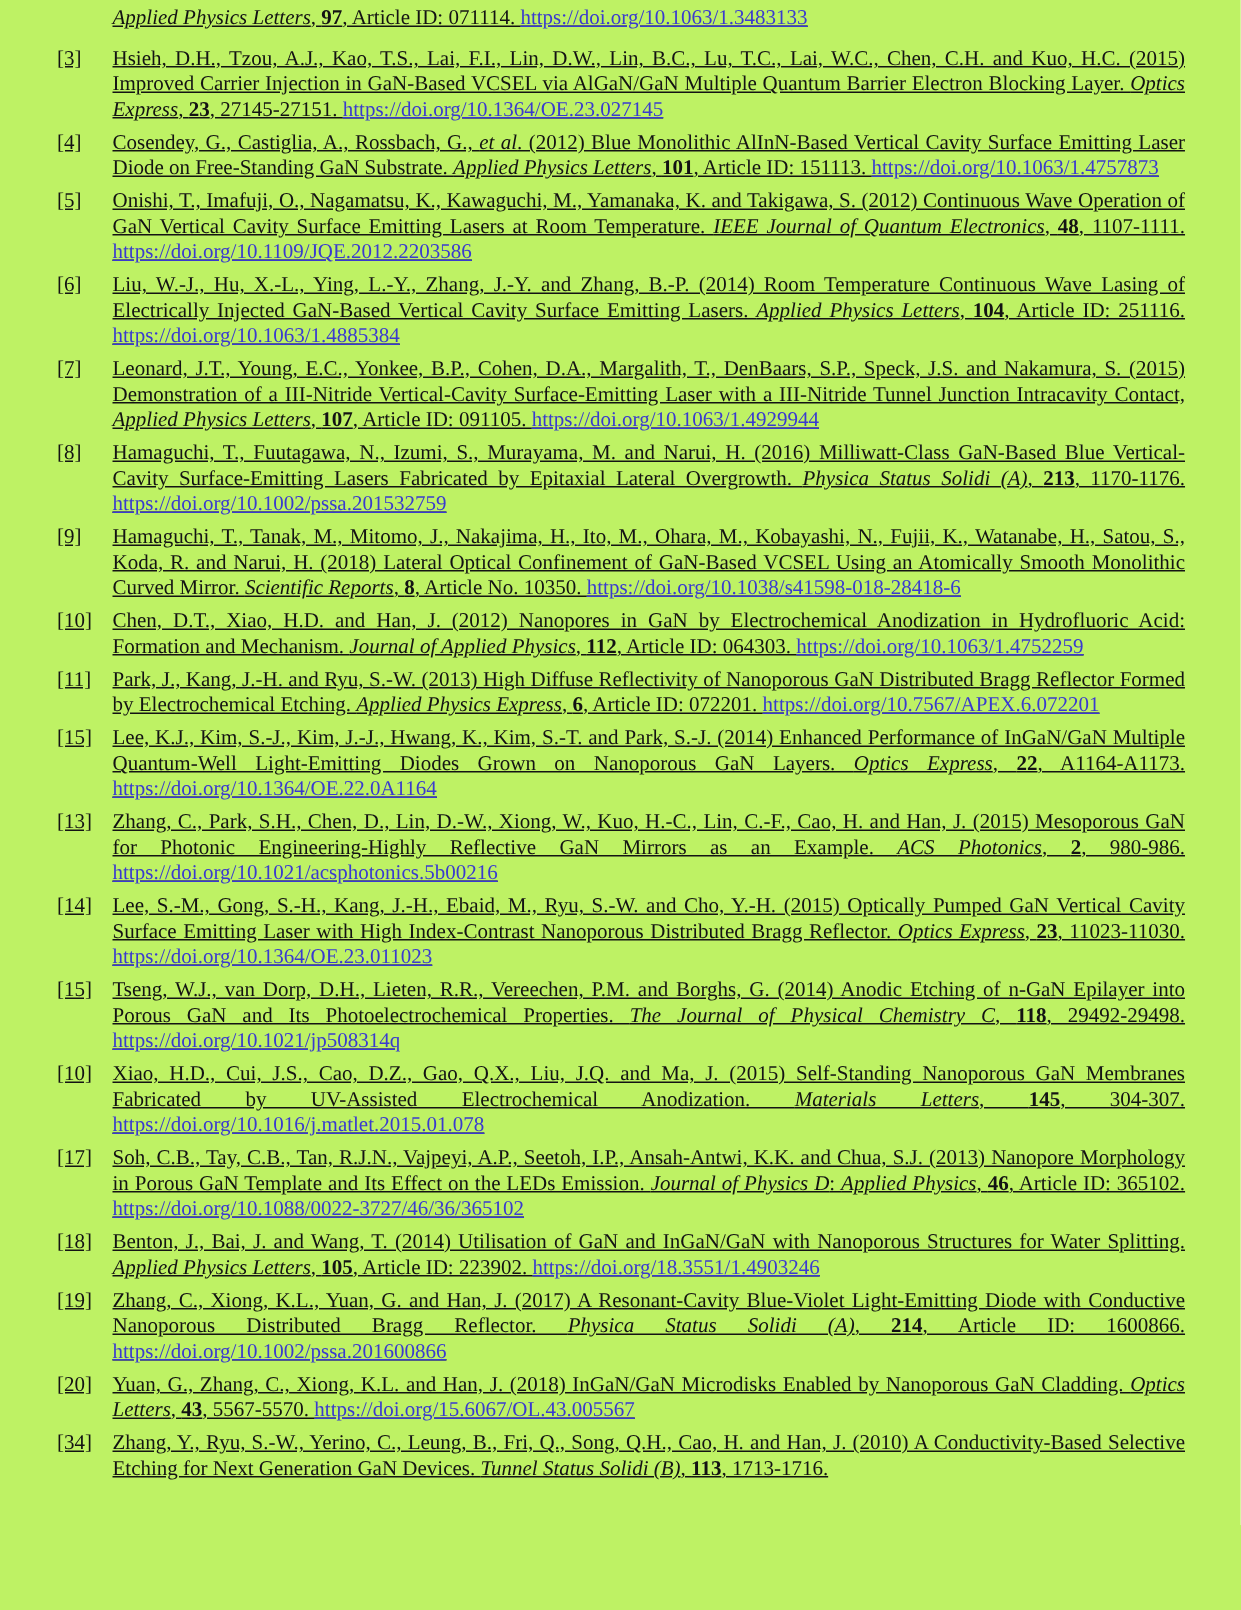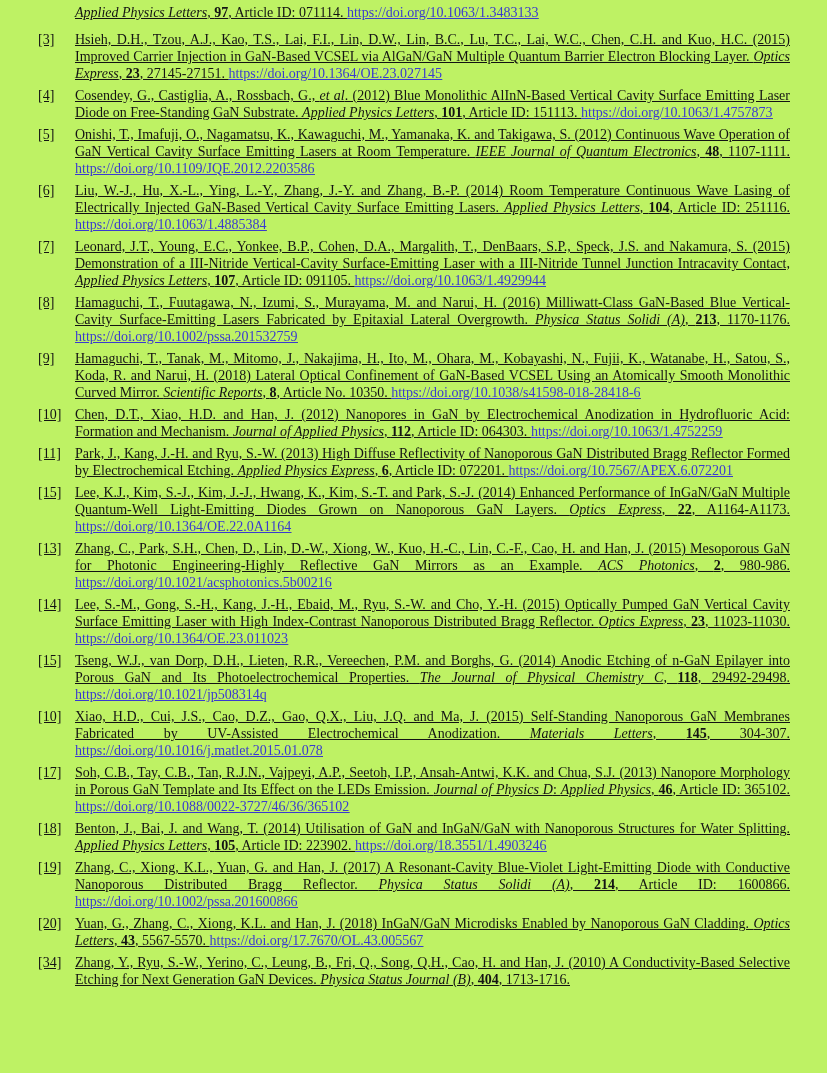--- a/index.html
+++ b/index.html
@@ -116,20 +116,20 @@
       <div class="ref-row">
         <span class="ref-num">[18]</span>
         <p class="ref-text"><span class="seg-n">Benton, J., Bai, J. and Wang, T. (2014) Utilisation of GaN and InGaN/GaN with Nanoporous Structures for Water Splitting. </span><span class="seg-i">Applied Physics Letters</span><span class="seg-n">, </span><span class="seg-b">105</span><span class="seg-n">, Article ID: 223902. </span><a class="doi" href="#">https://doi.org/18.3551/1.4903246</a></p>
       </div>
       <div class="ref-row">
         <span class="ref-num">[19]</span>
         <p class="ref-text"><span class="seg-n">Zhang, C., Xiong, K.L., Yuan, G. and Han, J. (2017) A Resonant-Cavity Blue-Violet Light-Emitting Diode with Conductive Nanoporous Distributed Bragg Reflector. </span><span class="seg-i">Physica Status Solidi (A)</span><span class="seg-n">, </span><span class="seg-b">214</span><span class="seg-n">, Article ID: 1600866. </span><a class="doi" href="#">https://doi.org/10.1002/pssa.201600866</a></p>
       </div>
       <div class="ref-row">
         <span class="ref-num">[20]</span>
-        <p class="ref-text"><span class="seg-n">Yuan, G., Zhang, C., Xiong, K.L. and Han, J. (2018) InGaN/GaN Microdisks Enabled by Nanoporous GaN Cladding. </span><span class="seg-i">Optics Letters</span><span class="seg-n">, </span><span class="seg-b">43</span><span class="seg-n">, 5567-5570. </span><a class="doi" href="#">https://doi.org/17.7670/OL.43.005567</a></p>
+        <p class="ref-text"><span class="seg-n">Yuan, G., Zhang, C., Xiong, K.L. and Han, J. (2018) InGaN/GaN Microdisks Enabled by Nanoporous GaN Cladding. </span><span class="seg-i">Optics Letters</span><span class="seg-n">, </span><span class="seg-b">43</span><span class="seg-n">, 5567-5570. </span><a class="doi" href="#">https://doi.org/15.6067/OL.43.005567</a></p>
       </div>
       <div class="ref-row">
         <span class="ref-num">[34]</span>
-        <p class="ref-text"><span class="seg-n">Zhang, Y., Ryu, S.-W., Yerino, C., Leung, B., Fri, Q., Song, Q.H., Cao, H. and Han, J. (2010) A Conductivity-Based Selective Etching for Next Generation GaN Devices. </span><span class="seg-i">Physica Status Journal (B)</span><span class="seg-n">, </span><span class="seg-b">404</span><span class="seg-n">, 1713-1716.</span></p>
+        <p class="ref-text"><span class="seg-n">Zhang, Y., Ryu, S.-W., Yerino, C., Leung, B., Fri, Q., Song, Q.H., Cao, H. and Han, J. (2010) A Conductivity-Based Selective Etching for Next Generation GaN Devices. </span><span class="seg-i">Tunnel Status Solidi (B)</span><span class="seg-n">, </span><span class="seg-b">113</span><span class="seg-n">, 1713-1716.</span></p>
       </div>
     </section>
 </main>
 
 </body></html>

